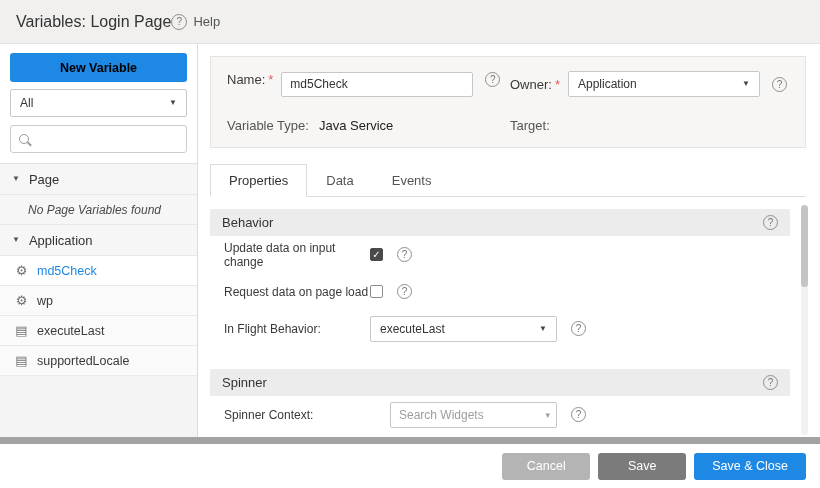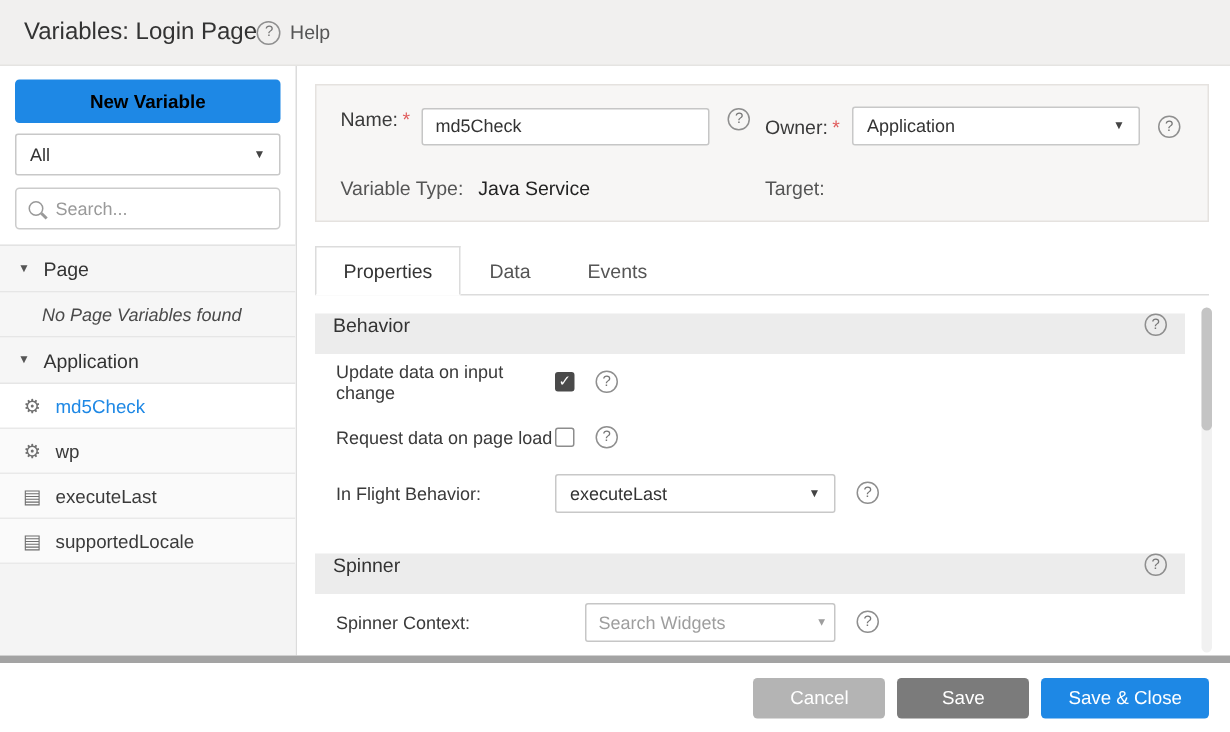--- a/index.html
+++ b/index.html
@@ -62,21 +62,21 @@
   .stat-label{font-size:13px;color:#555;white-space:nowrap;}
   .stat-value{font-size:13px;color:#222;margin-left:10px;white-space:nowrap;}
   
   .tabs{display:flex;margin:16px 14px 0 12px;border-bottom:1px solid #dcdcdc;}
   .tab{padding:8px 18px;font-size:13px;color:#555;cursor:pointer;
     border:1px solid transparent;margin-bottom:-1px;background:transparent;}
   .tab.active{background:#fff;border-color:#dcdcdc;border-bottom-color:#fff;color:#333;}
   
   .content{flex:1;position:relative;margin-left:12px;margin-right:8px;
     padding:12px 22px 0 0;min-height:0;overflow:hidden;}
-  .section-head{height:27px;background:#ececec;display:flex;
+  .section-head{height:27px;background:#ececec;display:flex;align-items:center;
     justify-content:space-between;padding:0 12px;font-size:13px;color:#333;}
   .prow{display:flex;align-items:center;height:37px;padding-left:14px;}
   .prow:first-of-type{margin-top:4px;}
   .plabel{width:146px;flex:0 0 146px;font-size:12px;color:#3a3a3a;}
   .cb{width:13px;height:13px;border:1px solid #8d8d8d;border-radius:2px;background:#fff;
     cursor:pointer;flex:0 0 auto;}
   .cb.checked{background:#4a4a4a;border-color:#4a4a4a;color:#fff;font-size:10px;
     line-height:11px;text-align:center;}
   .prow .selectbox{width:187px;height:26px;}
   .prow .q{margin-left:14px;}
@@ -85,21 +85,21 @@
   .combo input{width:100%;height:26px;border:1px solid #c6c6c6;border-radius:2px;
     padding:0 22px 0 8px;font-size:12px;font-family:inherit;color:#333;background:#fff;}
   .combo input::placeholder{color:#9e9e9e;}
   .combo .chev{position:absolute;right:7px;top:50%;transform:translateY(-50%);
     color:#9e9e9e;font-size:9px;line-height:1;}
   .vscroll{position:absolute;right:4px;top:8px;bottom:2px;width:7px;background:#f1f1f1;
     border-radius:4px;cursor:pointer;}
   .vthumb{position:absolute;top:0;left:0;width:7px;height:82px;background:#c4c4c4;
     border-radius:4px;cursor:grab;}
   
-  .footer{flex:0 0 51px;background:#fff;border-top:5px solid #a3a3a3;display:flex;
+  .footer{flex:0 0 51px;background:#fff;border-top:7px solid #a3a3a3;display:flex;
     align-items:center;justify-content:flex-end;gap:8px;padding:0 14px;}
   .btn{height:27px;border:none;border-radius:3px;color:#fff;font-size:12.5px;
     padding:0 18px;cursor:pointer;font-family:inherit;min-width:88px;}
   .btn.cancel{background:#b4b4b4;}
   .btn.save{background:#7b7b7b;}
   .btn.primary{background:#1e88e5;min-width:96px;}
 </style>
 </head>
 <body>
 
@@ -118,21 +118,20 @@
     <div class="sidebar">
       <button class="btn-new">New Variable</button>
 
       <div class="selectbox">
         <span>All</span>
         <span class="caret">▼</span>
       </div>
 
       <div class="search">
         <span class="mag"></span>
-        <input type="text" placeholder="Search..." style="">
       </div>
 
       <div class="tree">
         <div class="ghead">
           <span class="tri">▼</span>
           <span>Page</span>
         </div>
         <div class="empty">No Page Variables found</div>
 
         <div class="ghead">

